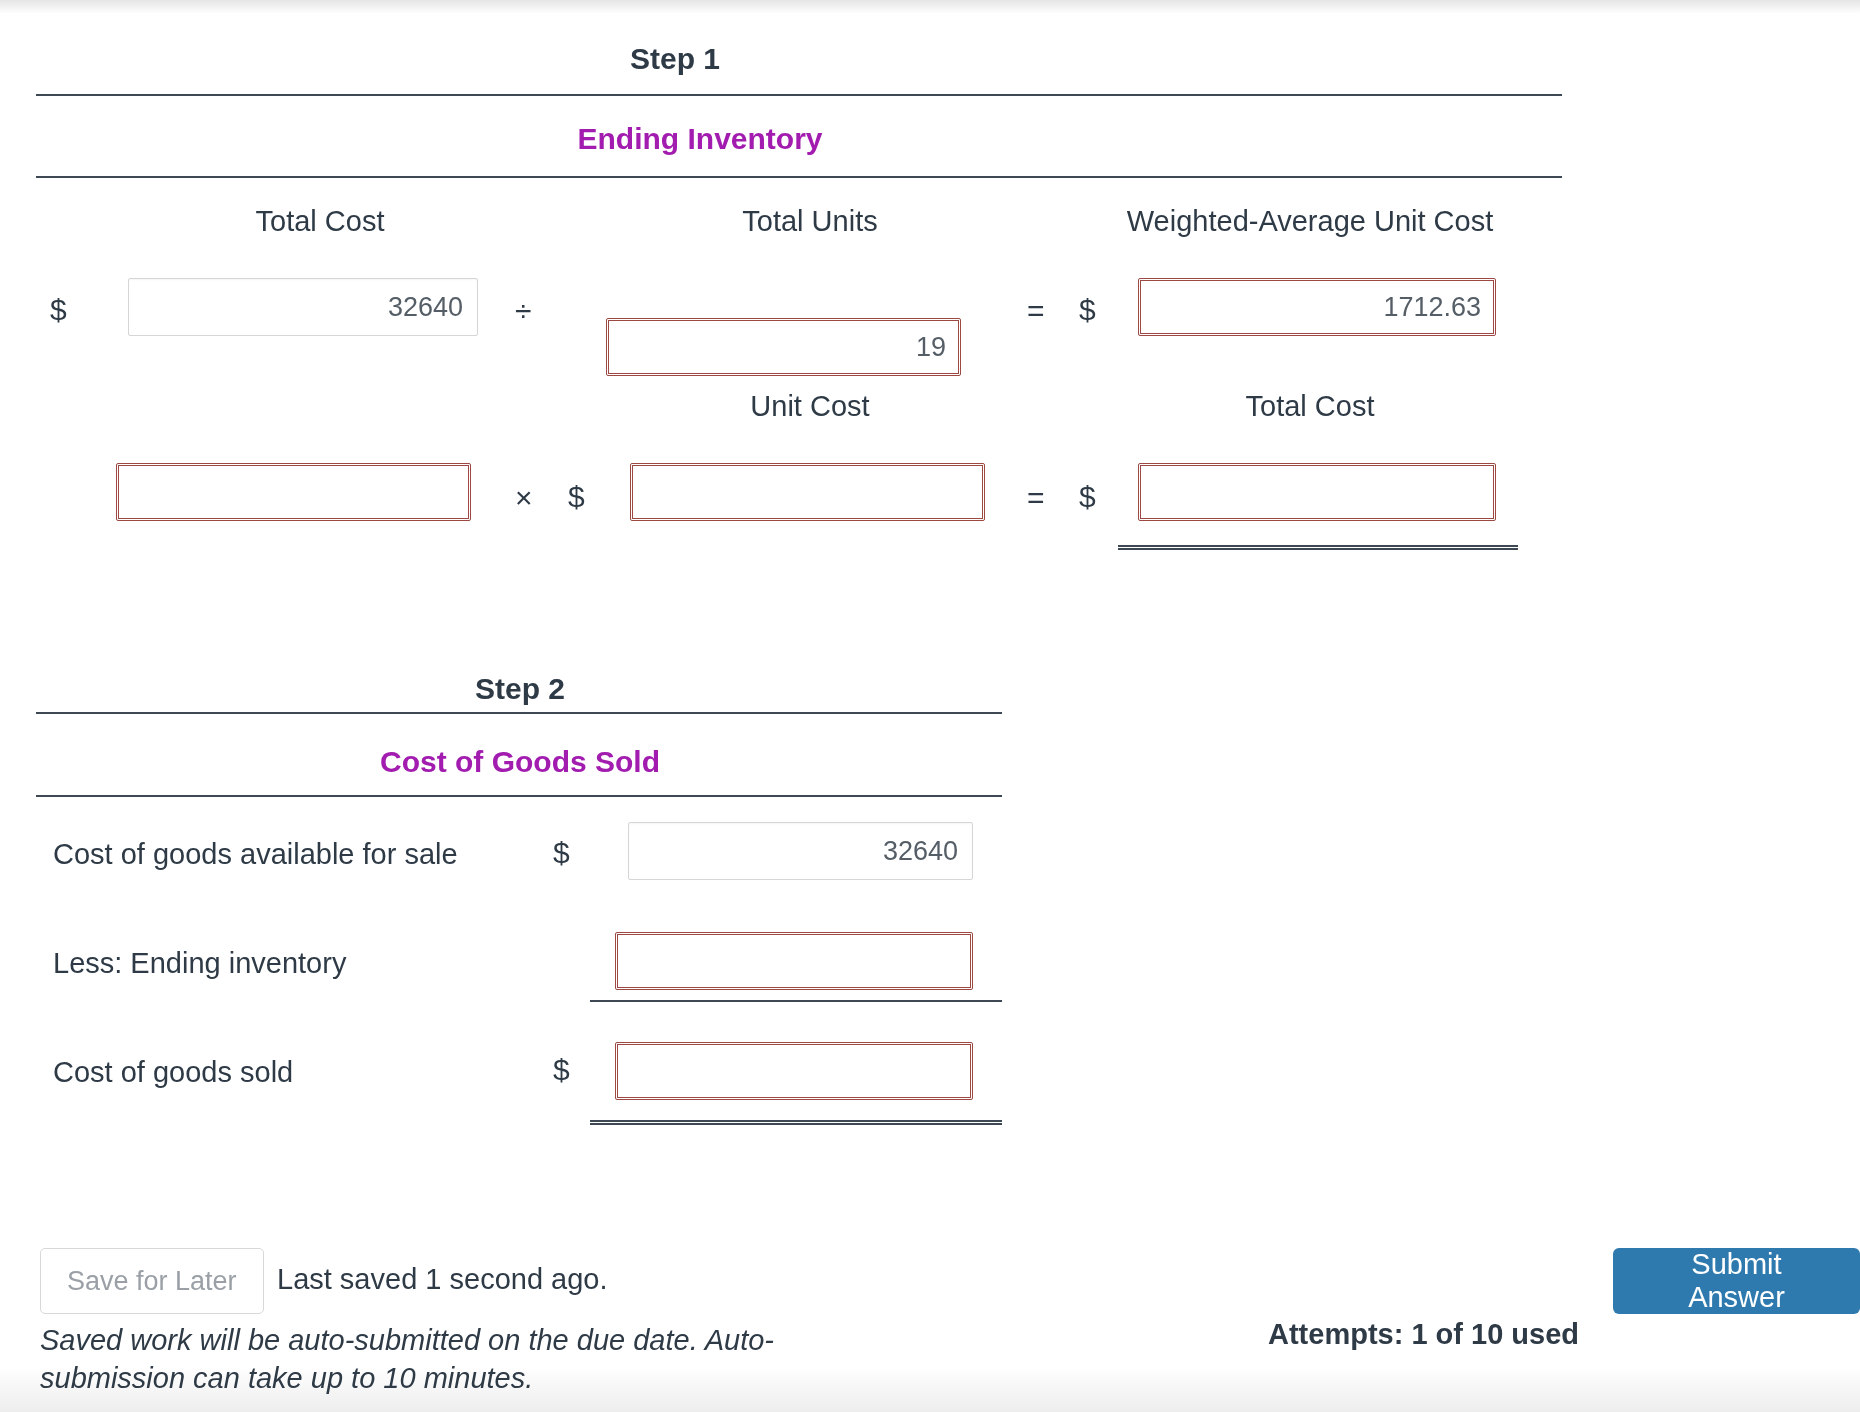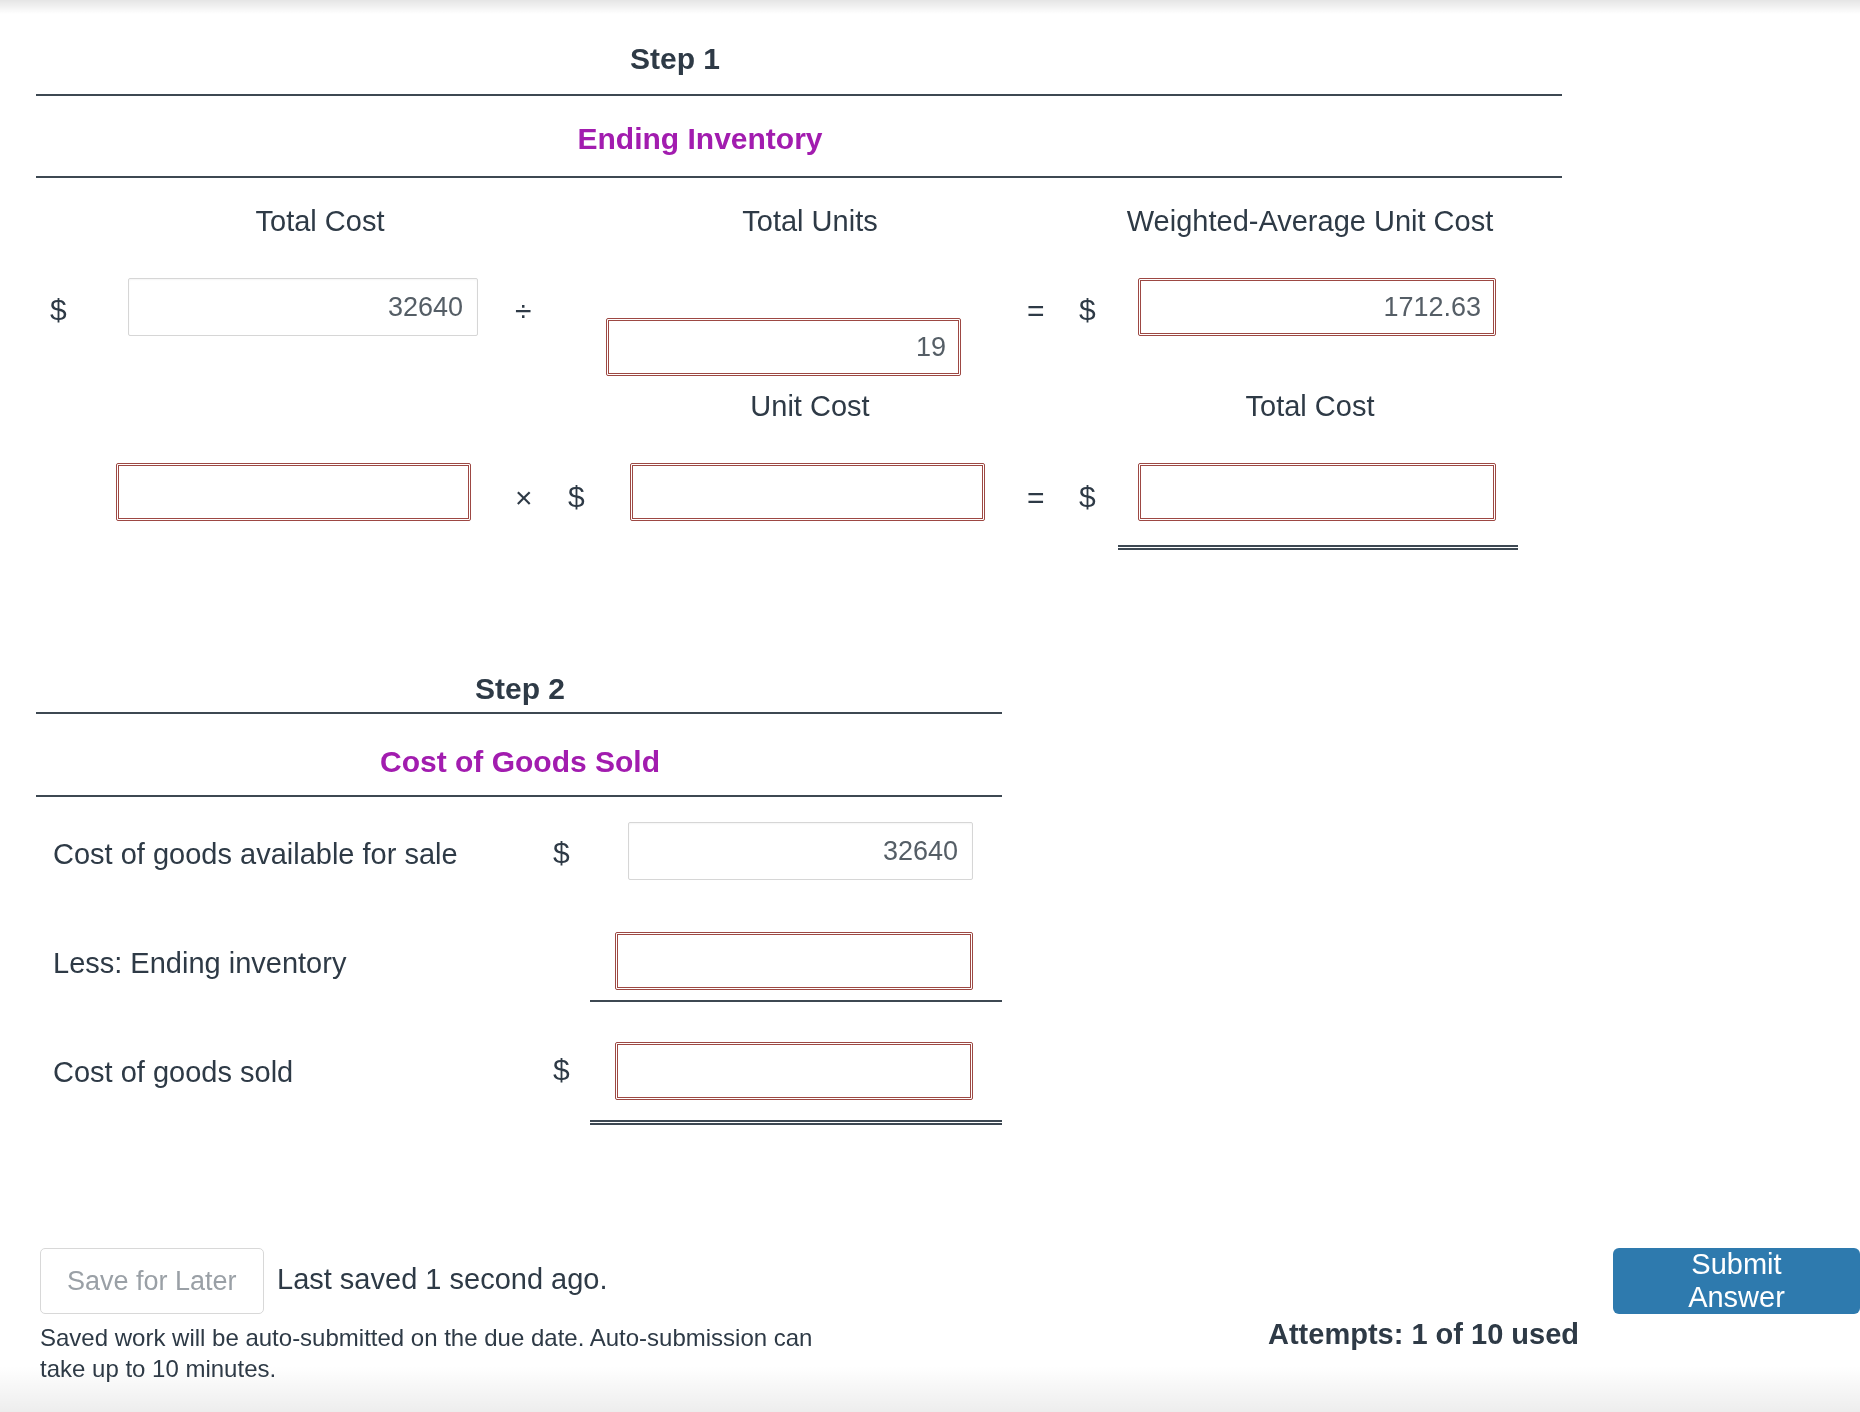--- a/index.html
+++ b/index.html
@@ -95,21 +95,21 @@
     background: #2e7aae;
     border: none;
     border-radius: 6px;
     color: #ffffff;
     font-size: 29px;
     font-family: "Liberation Sans", sans-serif;
     cursor: pointer;
   }
   .saved-text { font-size: 29px; color: #2e3a46; }
   .attempts { font-size: 29px; font-weight: bold; color: #2e3a46; }
-  .auto-note { font-size: 24px; color: #2e3a46; line-height: 1.3; max-width: 820px; }
+  .auto-note { font-size: 29px; color: #2e3a46; line-height: 1.3; max-width: 820px; font-style: italic; }
 </style>
 </head>
 <body>
 
 <div class="page">
 
   <div class="edge-shadow-top"></div>
   <div class="edge-shadow-bottom"></div>
 
   <div class="abs step-title" style="left:580px; top:42px; width:190px;">Step 1</div>

